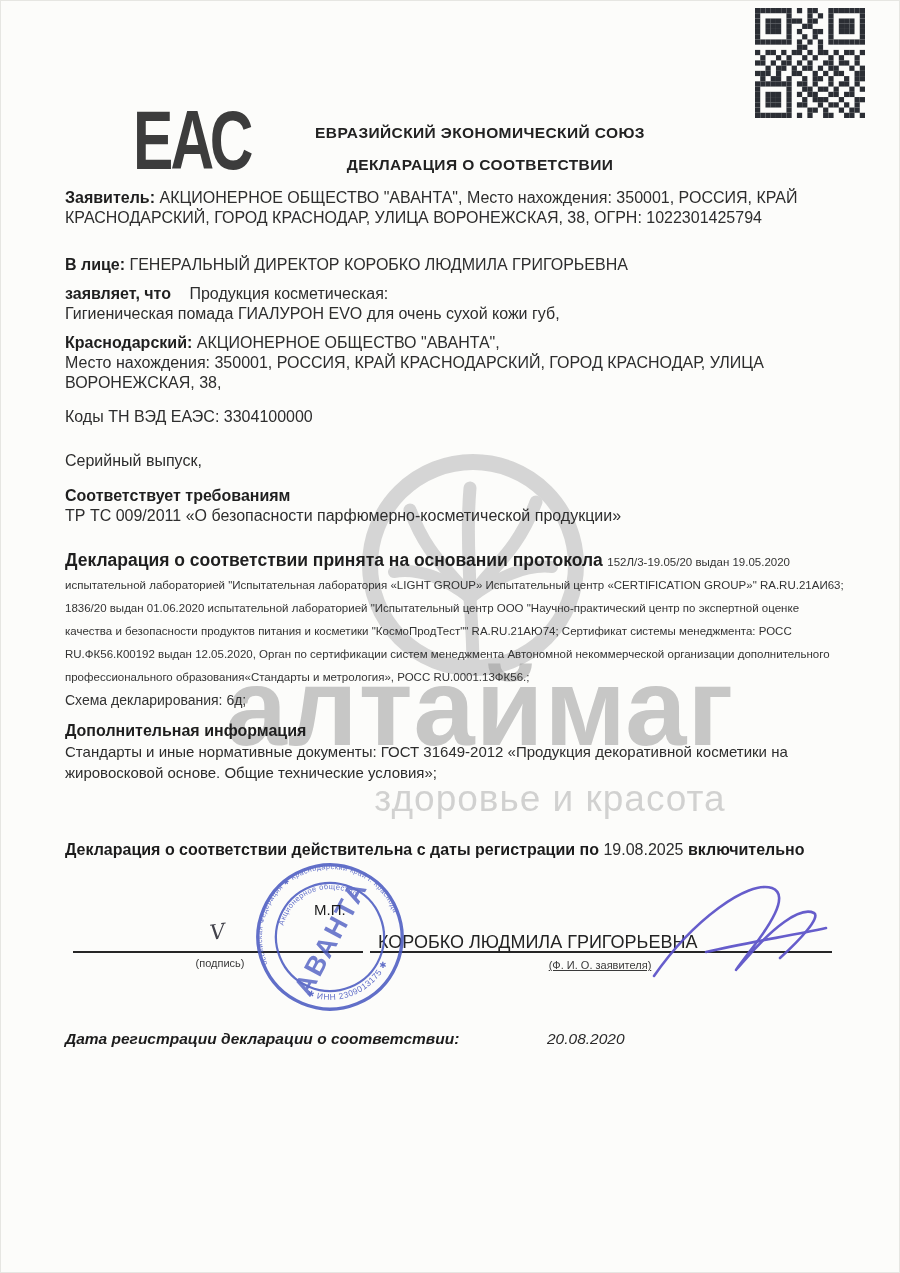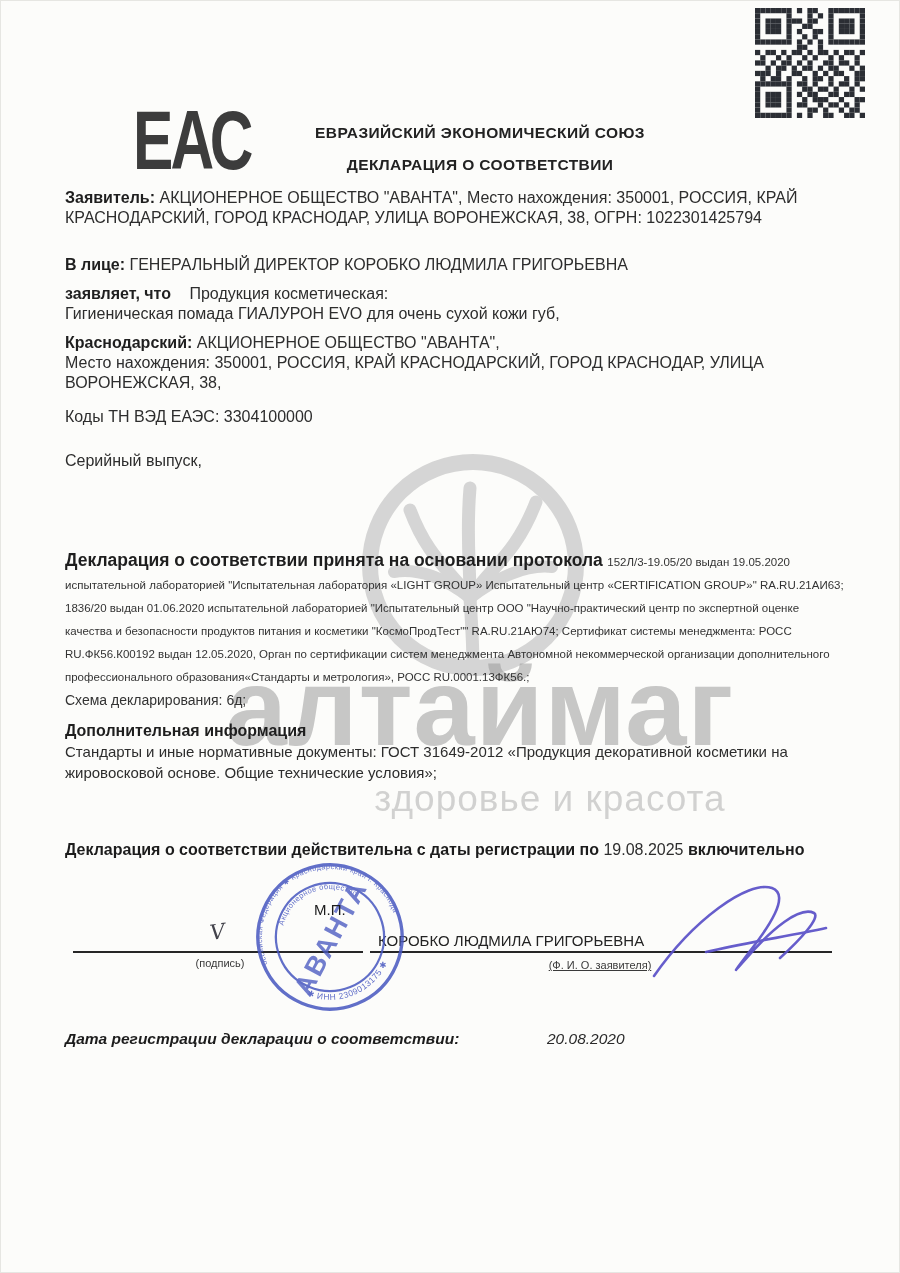--- a/index.html
+++ b/index.html
@@ -46,21 +46,21 @@
     font-size:37px; color:#9f9f9f; opacity:.45; letter-spacing:1px;
   }
 
   .stamp { position:absolute; left:251px; top:858px; z-index:3; opacity:.85; }
   .stamp svg { transform:rotate(-22deg); }
   .mp-label { position:absolute; left:314px; top:901px; z-index:5; font-weight:normal; font-size:15px; color:#1b1b1b; }
   .sign-mark { position:absolute; left:210px; top:920px; z-index:4; font-family:"DejaVu Serif", serif; font-style:italic; font-size:21px; color:#43434b; transform:rotate(-8deg); }
   .sig-line { position:absolute; height:2px; background:#262626; z-index:2; }
   .line-sign { left:73px; top:951px; width:290px; }
   .line-name { left:370px; top:951px; width:462px; }
-  .fio-name { position:absolute; left:378px; top:932px; z-index:2; font-size:15px; color:#232323; }
+  .fio-name { position:absolute; left:378px; top:932px; z-index:2; font-size:18px; color:#232323; }
   .cap-sign { position:absolute; left:110px; top:957px; width:220px; text-align:center; z-index:2; }
   .cap-name { position:absolute; left:470px; top:959px; width:260px; text-align:center; z-index:2;text-decoration:underline; }
   .signature { position:absolute; left:648px; top:878px; z-index:3; }
 
   .reg-line { position:absolute; left:65px; width:810px; z-index:2; font-size:15.5px; }
   .reg-line b { color:#1c1c1c; }
   .reg-value { position:absolute; left:482px; top:0; font-size:15.5px; color:#2a2a2a; white-space:nowrap; }
 </style>
 </head>
 <body>
@@ -351,20 +351,24 @@
   </p>
 
   <p class="para" style="top:407px;">
     <span>Коды ТН ВЭД ЕАЭС: 3304100000</span>
   </p>
 
   <p class="para" style="top:451px;">
     <span>Серийный выпуск,</span>
   </p>
 
+  <p class="para" style="top:486px;">
+    <b>Соответствует требованиям</b><br>
+    <span>ТР ТС 009/2011 «О безопасности парфюмерно-косметической продукции»</span>
+  </p>
 
   <div class="basis-block">
     <b class="basis-head">Декларация о соответствии принята на основании протокола</b>
     <span class="basis-text">152Л/3-19.05/20 выдан 19.05.2020  испытательной лабораторией "Испытательная лаборатория «LIGHT GROUP»  Испытательный центр «CERTIFICATION GROUP»" RA.RU.21АИ63; 1836/20 выдан 01.06.2020  испытательной лабораторией "Испытательный центр ООО "Научно-практический центр по экспертной оценке качества и безопасности продуктов питания и косметики "КосмоПродТест"" RA.RU.21АЮ74; Сертификат системы менеджмента: РОСС RU.ФК56.К00192 выдан 12.05.2020, Орган по сертификации систем менеджмента Автономной некоммерческой организации дополнительного профессионального образования«Стандарты и метрология», РОСС RU.0001.13ФК56.;</span>
     <div class="basis-scheme">Схема декларирования: 6д;</div>
   </div>
 
   <div class="addl-block">
     <span class="addl-head">Дополнительная информация</span><br>
     <span>Стандарты и иные нормативные документы: ГОСТ 31649-2012 «Продукция декоративной косметики на жировосковой основе. Общие технические условия»;</span><br>

